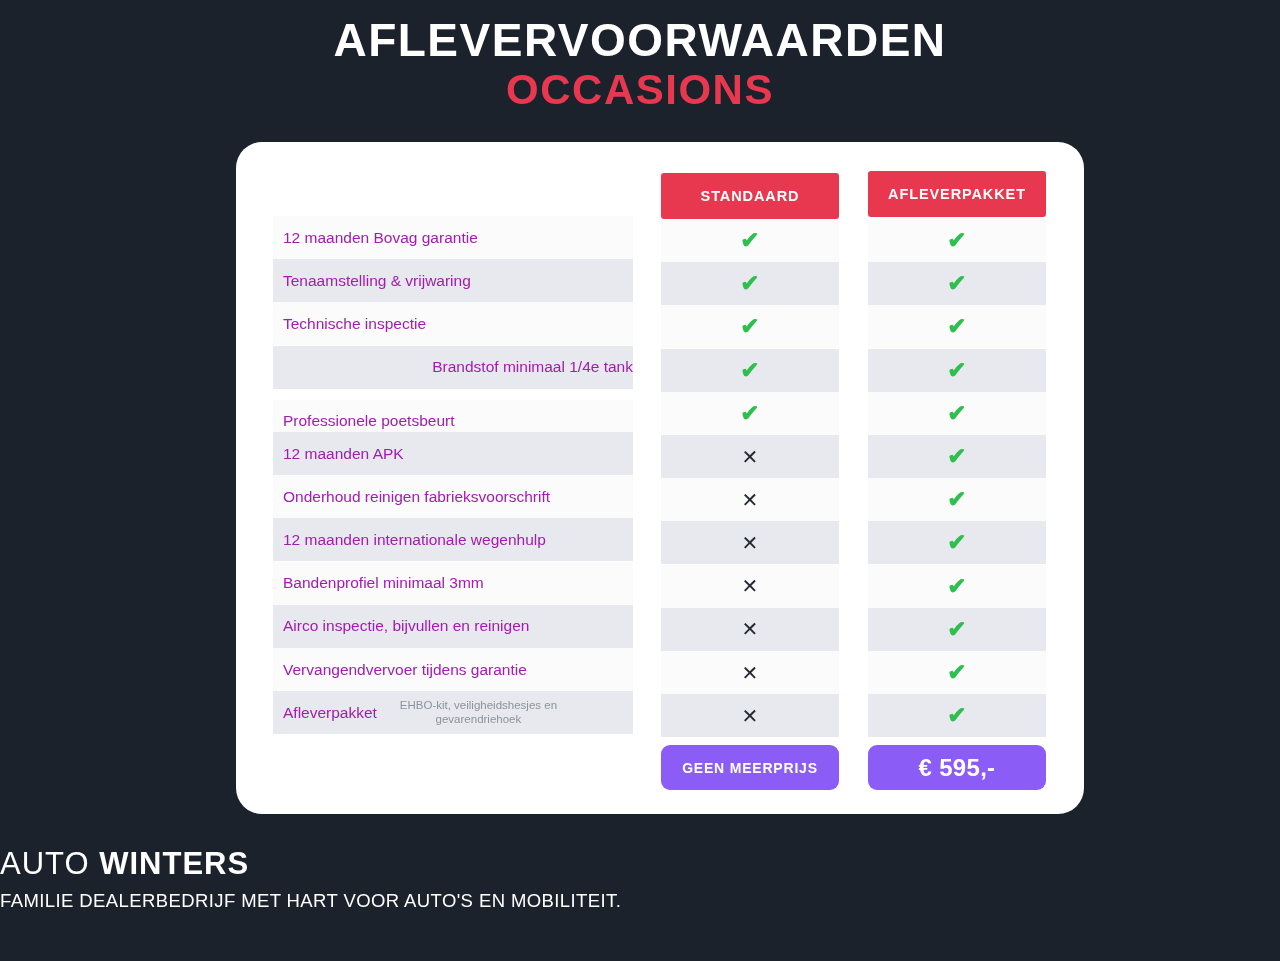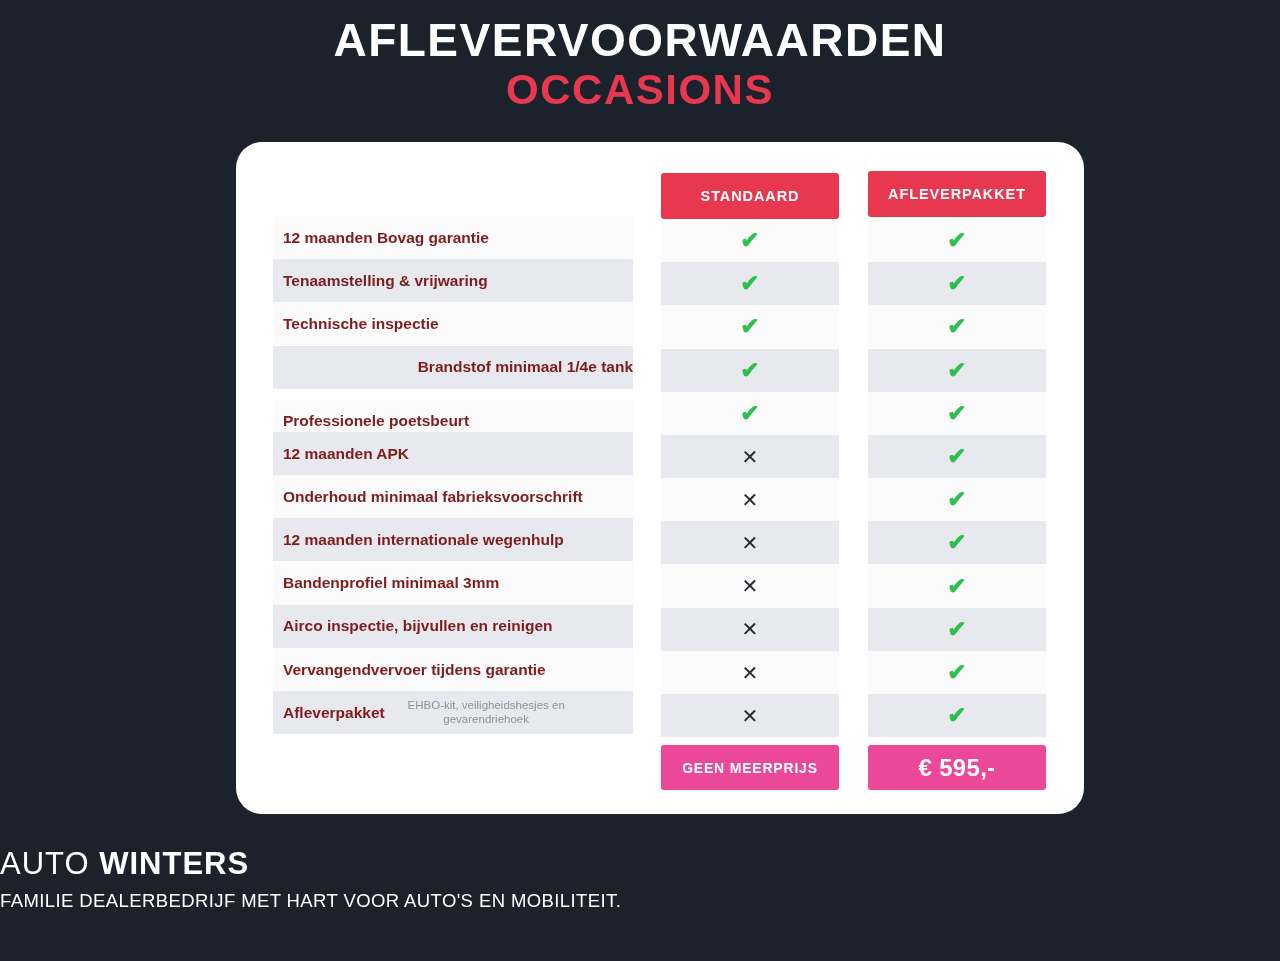--- a/index.html
+++ b/index.html
@@ -85,22 +85,22 @@
     display: flex;
     align-items: center;
     box-sizing: border-box;
     padding-left: 10px;
   }
   .cell-feature.shaded { background: #e7e9ee; }
   .cell-feature.plain  { background: #fbfbfc; }
 
   .feature-label {
     font-size: 15.5px;
-    font-weight: bold;
-    color: #7f1d1d;
+    font-weight: normal;
+    color: #a21caf;
     white-space: nowrap;
   }
   .feature-sub {
     font-size: 11.5px;
     color: #8d939c;
     font-weight: normal;
     margin-left: 14px;
     line-height: 1.15;
     max-width: 175px;
     text-align: center;
@@ -125,22 +125,22 @@
   .mark-no {
     color: #232a33;
     font-size: 20px;
     line-height: 1;
   }
 
   
   .pricebar {
     position: absolute;
     height: 45px;
-    background: #ec4899;
-    border-radius: 3px;
+    background: #8b5cf6;
+    border-radius: 9px;
     color: #ffffff;
     display: flex;
     align-items: center;
     justify-content: center;
     text-align: center;
   }
   .pricebar.std {
     top: 603px;
     font-size: 14px;
     font-weight: bold;
@@ -242,21 +242,21 @@
           <div class="cell-feature shaded" style="top: 290px;">
             <span class="feature-label">12 maanden APK</span>
           </div>
           <div class="cell-mark shaded col-std" style="top: 293px;">
             <span class="mark-no">✕</span>
           </div>
           <div class="cell-mark shaded col-pkg" style="top: 293px;">
             <span class="mark-yes">✔</span>
           </div>
           <div class="cell-feature plain" style="top: 333.2px;">
-            <span class="feature-label">Onderhoud minimaal fabrieksvoorschrift</span>
+            <span class="feature-label">Onderhoud reinigen fabrieksvoorschrift</span>
           </div>
           <div class="cell-mark plain col-std" style="top: 336.2px;">
             <span class="mark-no">✕</span>
           </div>
           <div class="cell-mark plain col-pkg" style="top: 336.2px;">
             <span class="mark-yes">✔</span>
           </div>
           <div class="cell-feature shaded" style="top: 376.4px;">
             <span class="feature-label">12 maanden internationale wegenhulp</span>
           </div>

